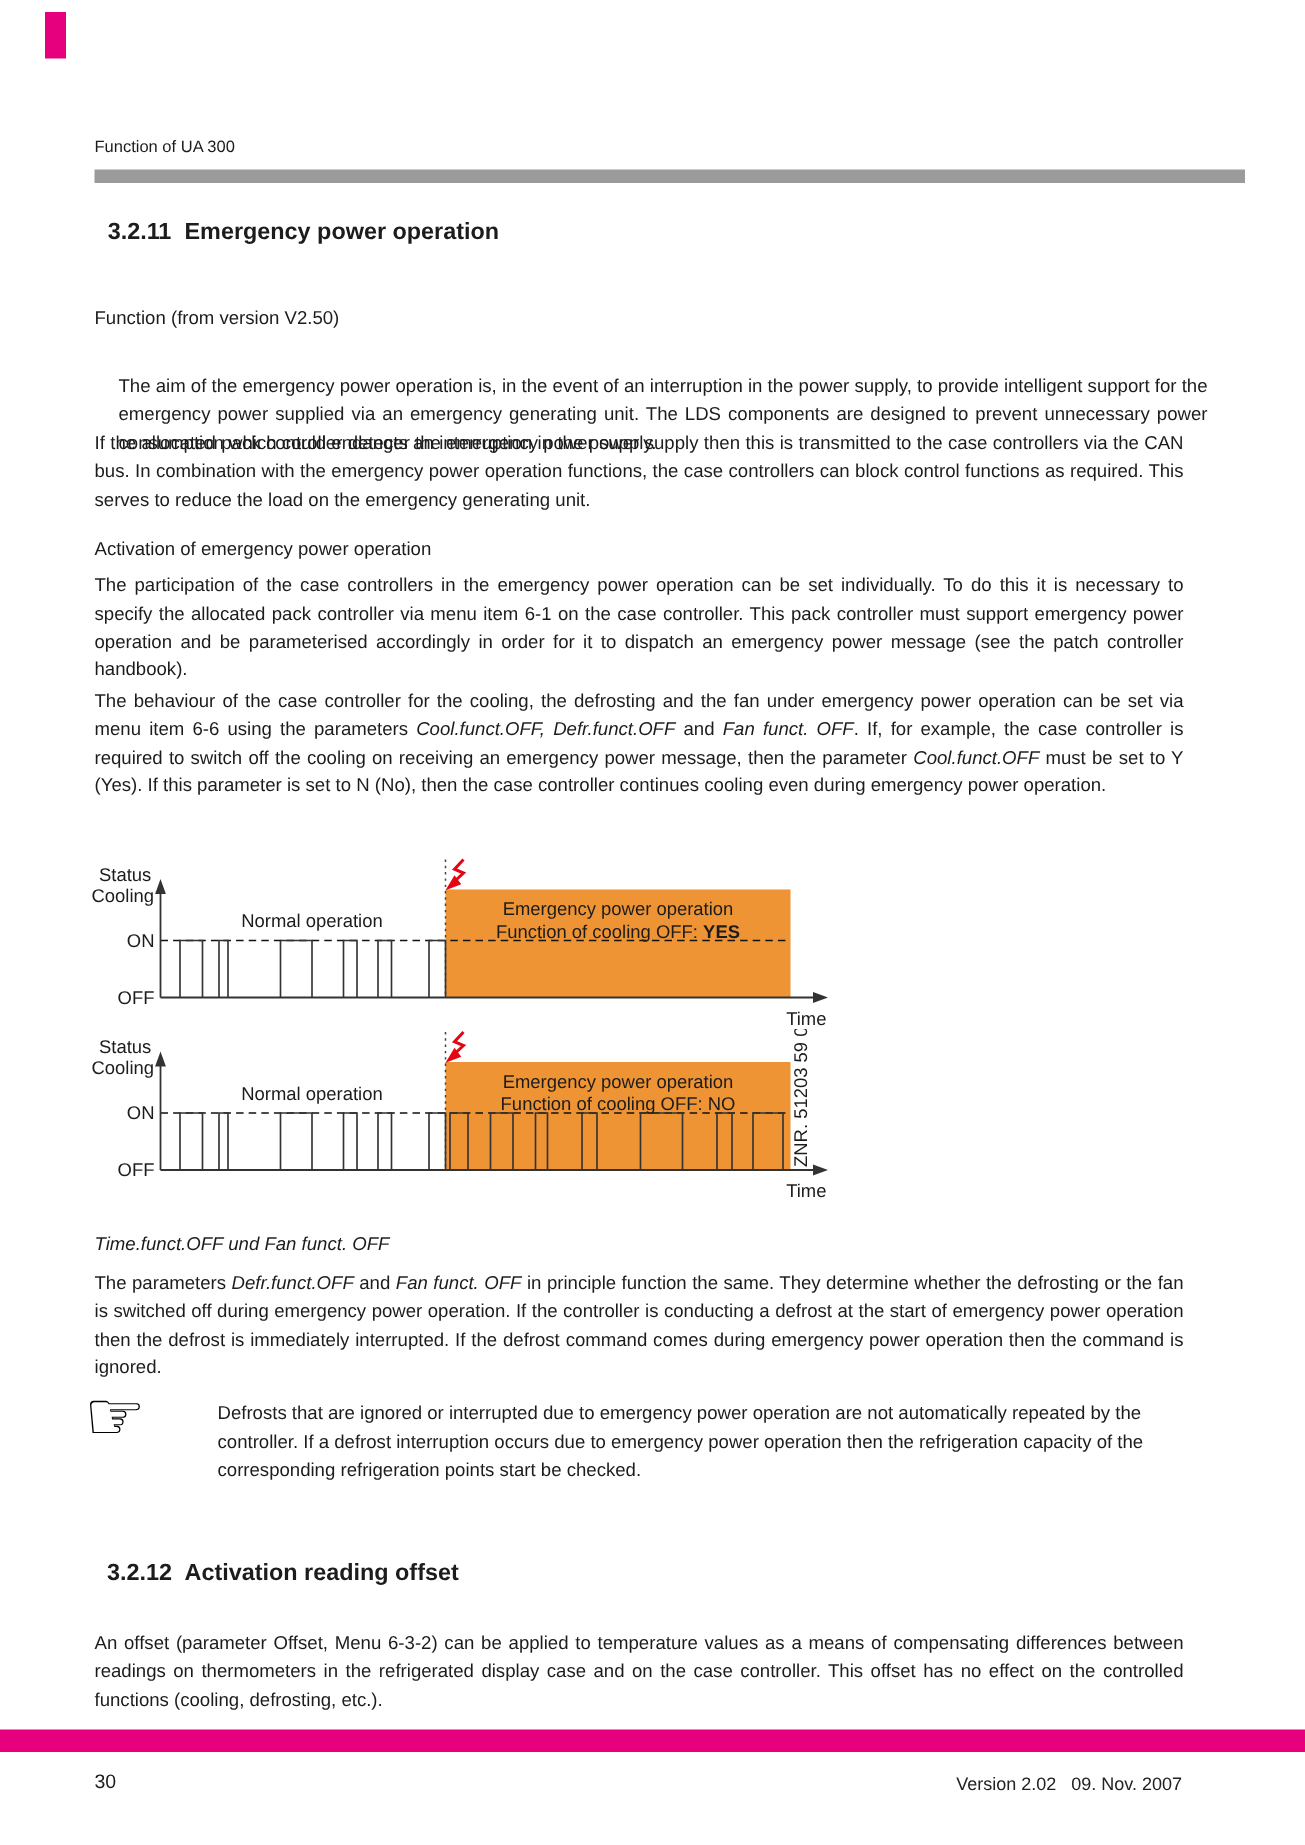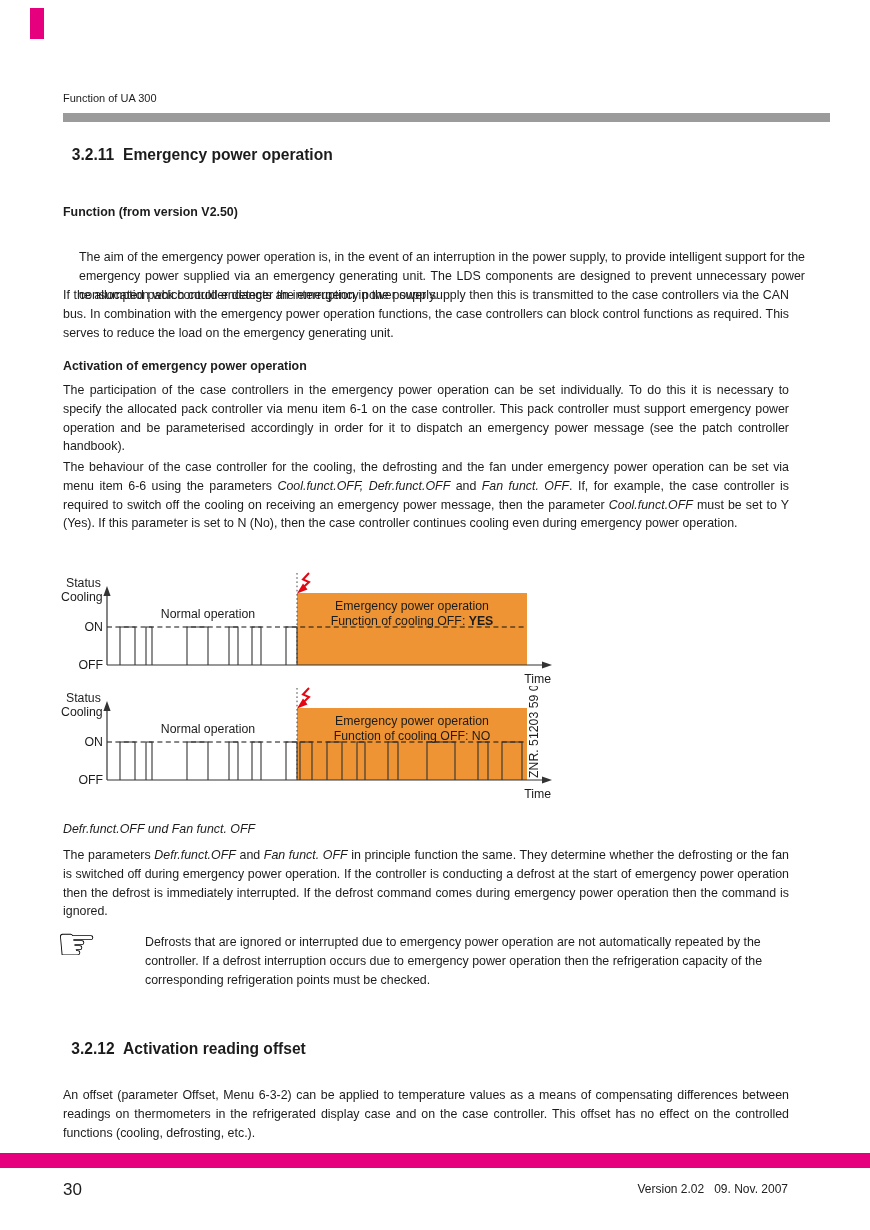--- a/index.html
+++ b/index.html
@@ -7,29 +7,29 @@
     width:870px;height:1230px;position:relative;background:#ffffff;
     font-family:"Liberation Sans",sans-serif;color:#1c1c1c;
     -webkit-font-smoothing:antialiased;
   }
   .abs{position:absolute;}
   .corner-mark{left:30px;top:8px;width:14px;height:31px;}
   .running-title{left:63px;top:92px;font-size:11px;color:#1c1c1c;}
   .header-rule{left:63px;top:113px;width:767px;height:9px;}
   .h-sec{left:63px;font-size:15.6px;font-weight:bold;display:flex;}
   .h-sec .num{width:60px;flex:0 0 auto;text-align:center;}
-  .subhead{left:63px;font-size:12.4px;font-weight:bold;}
+  .subhead{left:63px;font-size:12.4px;font-weight:normal;}
   .para{left:63px;width:726px;font-size:12.4px;line-height:18.8px;text-align:justify;}
   .it{font-style:italic;margin-top:28px;}
   .italic-line{left:63px;font-size:12.4px;font-style:italic;}
   .diagram{left:60px;}
   .note-icon{left:56px;top:921px;font-size:46px;line-height:1;font-family:"DejaVu Sans",sans-serif;color:#000;}
   .note-text{left:145px;top:933px;width:648px;font-size:12.4px;line-height:18.8px;text-align:left;}
   .footer-bar{left:0;top:1153px;width:870px;height:15px;}
-  .page-number{left:63px;top:1180px;font-size:17px;}
+  .page-number{left:63px;top:1180px;font-size:13px;}
   .version-info{right:82px;top:1182px;font-size:12px;white-space:pre;color:#222;}
   svg text{font-family:"Liberation Sans",sans-serif;font-size:12.3px;fill:#1c1c1c;}
 </style>
 </head>
 <body>
 
 <div class="abs corner-mark" style="background: rgb(230, 0, 126);"></div>
 
 <div class="abs running-title">Function of UA 300</div>
 <div class="abs header-rule" style="background: rgb(155, 155, 155);"></div>
@@ -85,26 +85,26 @@
     <text x="1" y="30">Cooling</text>
     <text x="43" y="60" text-anchor="end">ON</text>
     <text x="43" y="98" text-anchor="end">OFF</text>
     <text x="148" y="47" text-anchor="middle">Normal operation</text>
     <text x="352" y="39" text-anchor="middle">Emergency power operation</text>
     <text x="352" y="54" text-anchor="middle"><tspan>Function of cooling OFF: </tspan><tspan font-weight="normal">NO</tspan></text>
     <text x="491" y="112" text-anchor="end">Time</text>
     <text transform="translate(478,92) rotate(-90)" font-size="7px" fill="#333">ZNR. 51203 59 030 E0</text>
   </svg>
 
-<div class="abs italic-line" style="top:822px;">Defr.funct.OFF und Fan funct. OFF</div>
+<div class="abs italic-line" style="top:822px;">Time.funct.OFF und Fan funct. OFF</div>
 
 <p class="abs para" style="top:846px;margin:0;"><span>The parameters </span><span class="it">Defr.funct.OFF</span><span> and </span><span class="it">Fan funct. OFF</span><span> in principle function the same. They determine whether the defrosting or the fan is switched off during emergency power operation. If the controller is conducting a defrost at the start of emergency power operation then the defrost is immediately interrupted. If the defrost command comes during emergency power operation then the command is ignored.</span></p>
 
 <div class="abs note-icon">☞</div>
-<p class="abs note-text" style="margin:0;">Defrosts that are ignored or interrupted due to emergency power operation are not automatically repeated by the controller. If a defrost interruption occurs due to emergency power operation then the refrigeration capacity of the corresponding refrigeration points must be checked.</p>
+<p class="abs note-text" style="margin:0;">Defrosts that are ignored or interrupted due to emergency power operation are not automatically repeated by the controller. If a defrost interruption occurs due to emergency power operation then the refrigeration capacity of the corresponding refrigeration points start be checked.</p>
 
 <div class="abs h-sec" style="top:1040px;">
   <span class="num">3.2.12</span>
   <span>Activation reading offset</span>
 </div>
 
 <p class="abs para" style="top:1086px;margin:0;">An offset (parameter Offset, Menu 6-3-2) can be applied to temperature values as a means of compensating differences between readings on thermometers in the refrigerated display case and on the case controller. This offset has no effect on the controlled functions (cooling, defrosting, etc.).</p>
 
 <div class="abs footer-bar" style="background: rgb(230, 0, 126);"></div>
 <div class="abs page-number">30</div>

